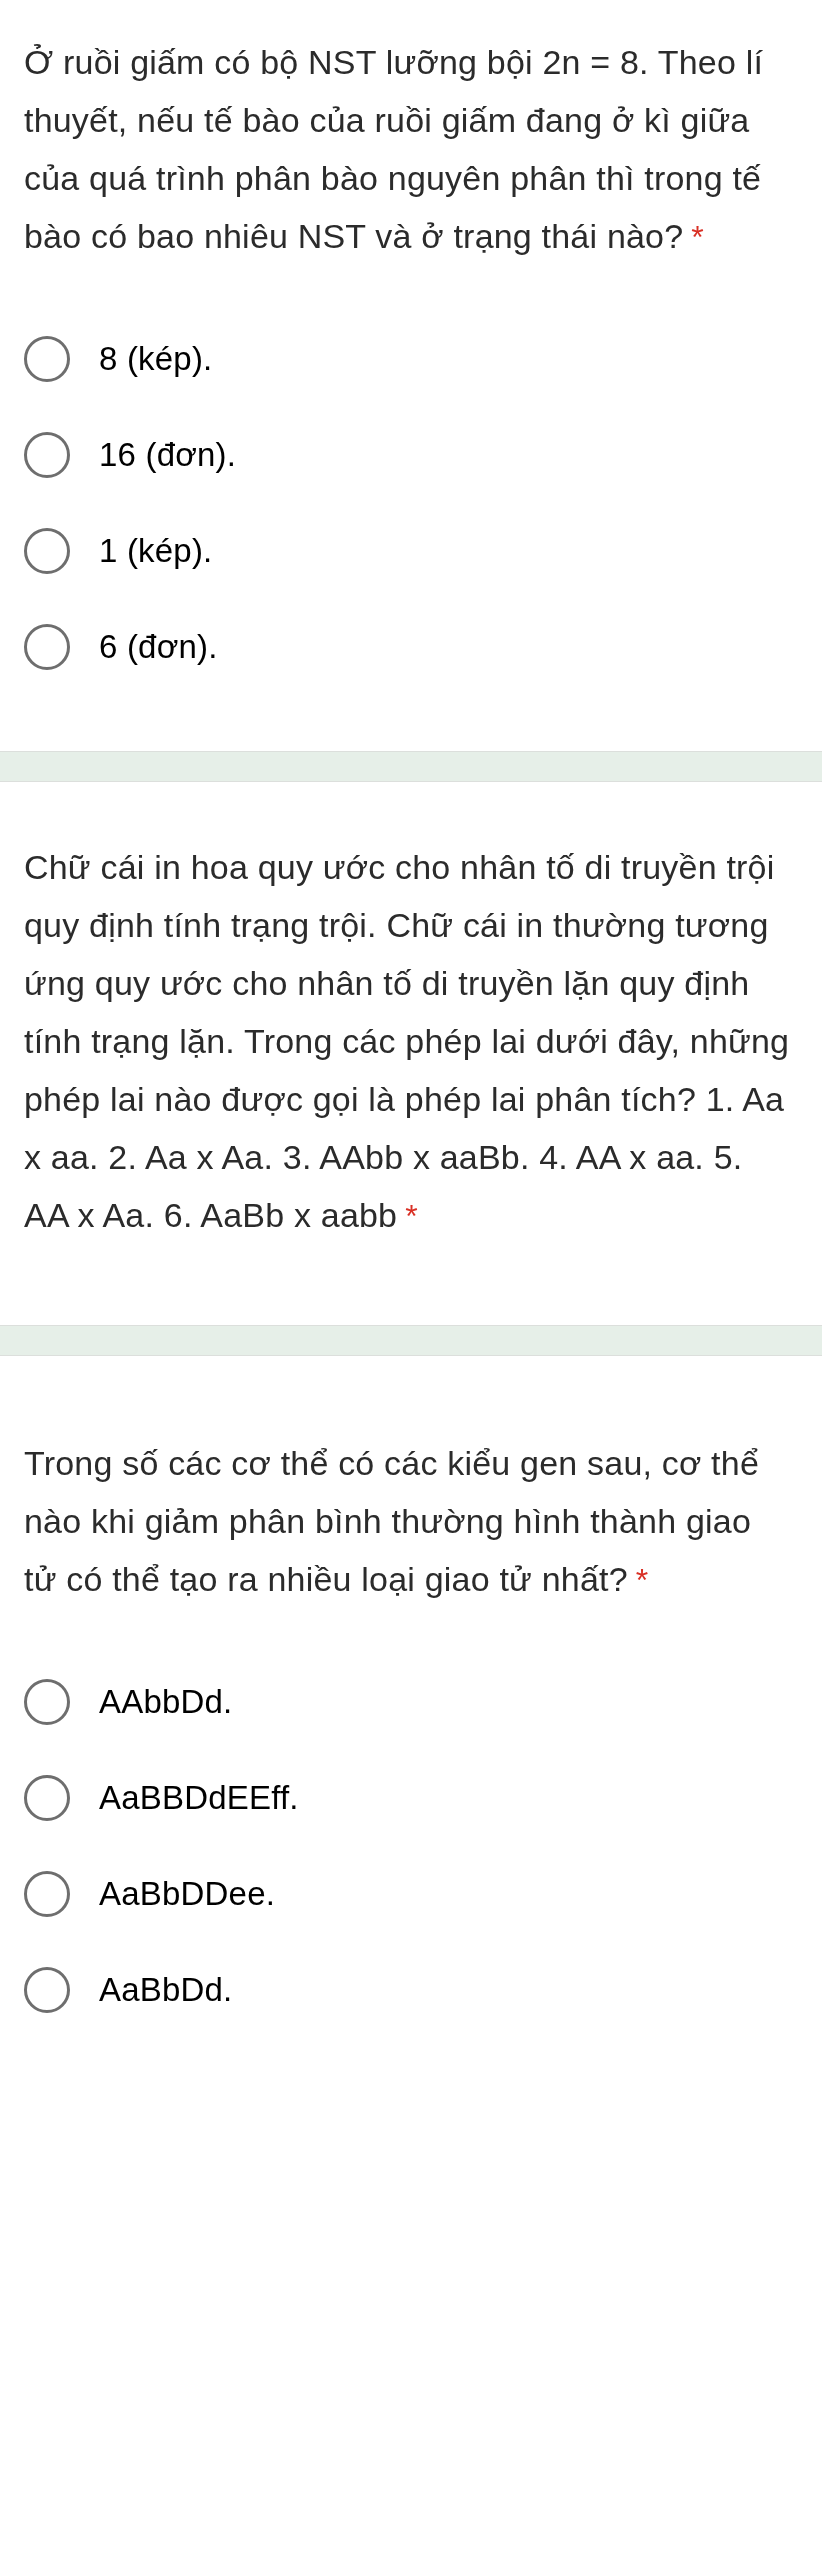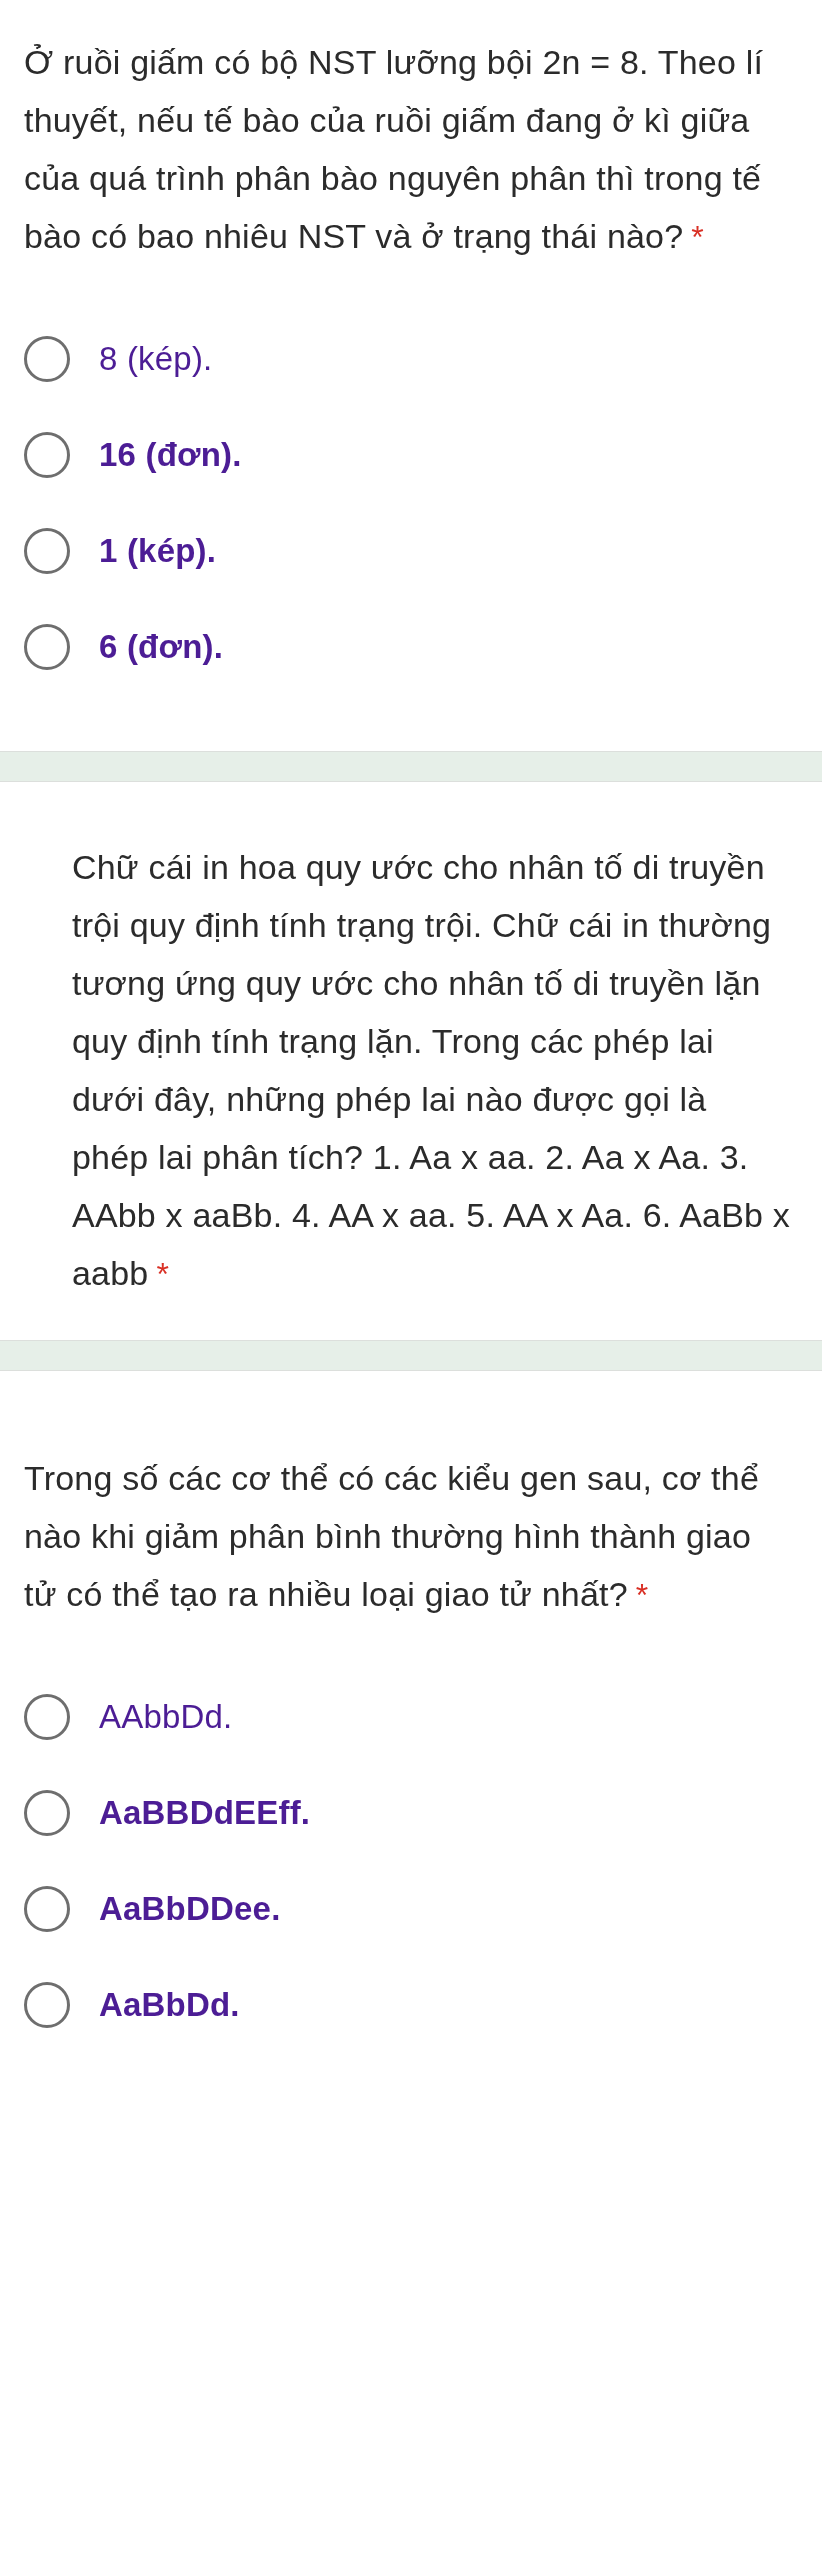--- a/index.html
+++ b/index.html
@@ -15,21 +15,21 @@
     background: #ffffff;
     overflow: hidden;
   }
   .question-card {
     background: #ffffff;
     padding-left: 24px;
     padding-right: 32px;
     box-sizing: border-box;
   }
   .card-1 { padding-top: 33px; padding-bottom: 80px; }
-  .card-2 { padding-top: 56px; padding-bottom: 37px; margin-left: 48px; }
+  .card-2 { padding-top: 56px; padding-bottom: 80px; }
   .card-3 { padding-top: 78px; padding-bottom: 24px; }
   .q-text {
     font-size: 34px;
     line-height: 58px;
     color: #2b2b2b;
     letter-spacing: 0.2px;
   }
   .req {
     color: #d93025;
     margin-left: 8px;
@@ -38,35 +38,34 @@
   .options {
     margin-top: 69px;
   }
   .option {
     display: flex;
     align-items: center;
     height: 48px;
   }
   .option + .option {
     margin-top: 48px;
-    font-weight: bold;
   }
   .radio {
     flex: 0 0 auto;
     width: 40px;
     height: 40px;
     border: 3.2px solid #6e6e6e;
     border-radius: 50%;
     background: #ffffff;
     box-sizing: content-box;
   }
   .opt-label {
     margin-left: 29px;
     font-size: 33px;
-    color: #4c1d95;
+    color: #000000;
     letter-spacing: 0.2px;
     white-space: nowrap;
     text-align: right;
   }
   .section-divider {
     height: 29px;
     background: #e6efe8;
     border-top: 1.6px solid #dcdfdc;
     border-bottom: 1.6px solid #dcdfdc;
   }

